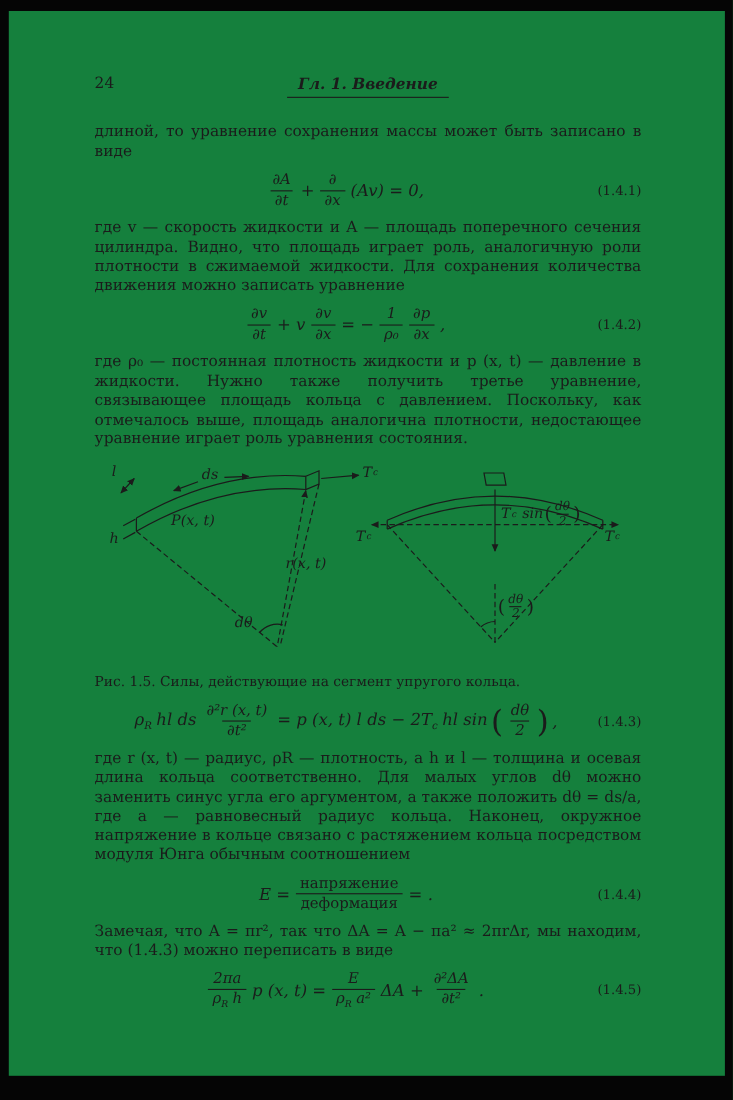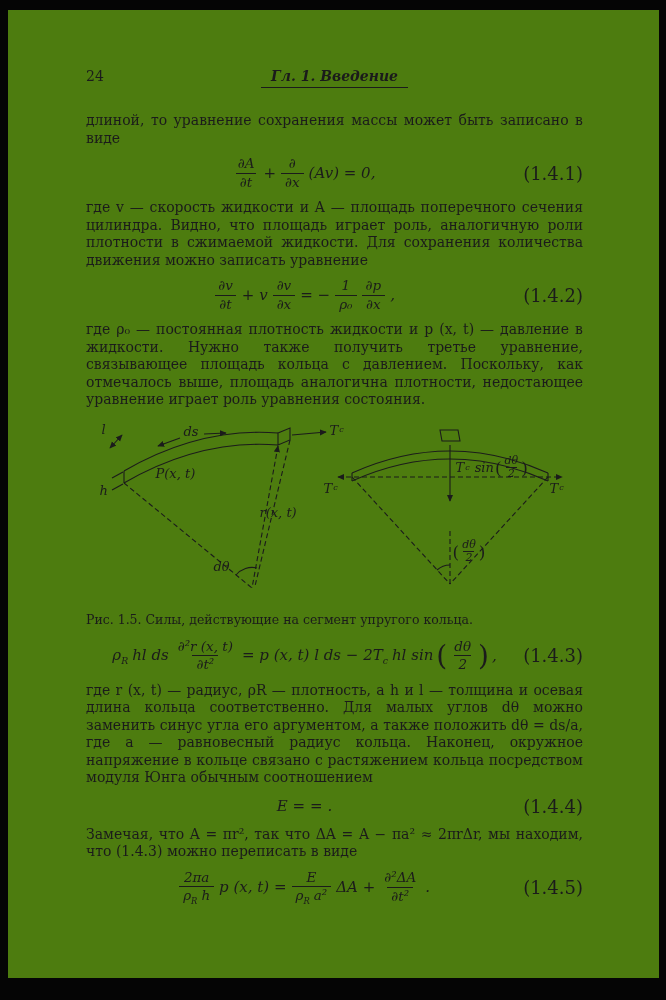--- a/index.html
+++ b/index.html
@@ -1,33 +1,33 @@
 <!DOCTYPE html>
 <html><head>
 <meta charset="utf-8">
 <style>
   html,body { margin:0; padding:0; }
   body { width:666px; height:1000px; background:#000; font-family:"DejaVu Serif", serif; }
   .scan { position:relative; width:666px; height:1000px; background:#050505; overflow:hidden; }
   .page { position:absolute; top:10px; left:8px; right:7px; bottom:22px;
-          background:#4d7c0f; color:#1b1b1b; overflow:hidden;
+          background:#15803d; color:#1b1b1b; overflow:hidden;
           padding:56px 76px 0 78px; box-sizing:border-box; }
   
   .running-head { position:relative; text-align:center; margin-bottom:24px; height:22px; }
   .pagenum { position:absolute; left:0; top:2px; font-size:14px; }
   .chapter { display:inline-block; font-size:14px; font-style:italic; font-weight:bold;
              border-bottom:1.2px solid #1b1b1b; padding:0 10px 3px; }
   
   .bt { font-size:14px; line-height:17.5px; text-align:justify; margin:0; }
   .indent { text-indent:24px; }
   
   .equation { display:flex; align-items:center; margin:9px 0; }
   .eq-body { flex:1; display:flex; align-items:center; justify-content:center; gap:5px;
              font-style:italic; font-size:15px; }
-  .eq-number { font-size:18px; font-style:normal; }
+  .eq-number { font-size:12px; font-style:normal; }
   .frac { display:inline-flex; flex-direction:column; align-items:center; font-size:13.5px; line-height:1.15; }
   .frac .num { padding:0 4px 1px; }
   .frac .den { border-top:1px solid #1b1b1b; padding:1px 4px 0; }
   .upright { font-style:normal; }
   sub { font-size:0.62em; line-height:1; }
   .ml { margin-left:4px; }
   .bp { font-size:28px; font-weight:200; font-style:normal; line-height:1; margin:0 -2px; }
   .tok { white-space:nowrap; }
   
   .figure { position:relative; width:470px; height:185px; margin:12px auto 0; }
@@ -212,20 +212,24 @@
         <span>,</span>
       </div>
       <span class="eq-number">(1.4.3)</span>
     </div>
 
     <p class="bt">где r (x, t) — радиус, ρR — плотность, а h и l — толщина и осевая длина кольца соответственно. Для малых углов dθ можно заменить синус угла его аргументом, а также положить dθ = ds/a, где a — равновесный радиус кольца. Наконец, окружное напряжение в кольце связано с растяжением кольца посредством модуля Юнга обычным соотношением</p>
 
     <div class="equation">
       <div class="eq-body">
         <span>E =</span>
+        <span class="frac upright">
+            <span class="num">напряжение</span>
+            <span class="den">деформация</span>
+          </span>
         <span>=</span>
         <span>.</span>
       </div>
       <span class="eq-number">(1.4.4)</span>
     </div>
 
     <p class="bt">Замечая, что A = πr², так что ΔA = A − πa² ≈ 2πrΔr, мы находим, что (1.4.3) можно переписать в виде</p>
 
     <div class="equation">
       <div class="eq-body">

